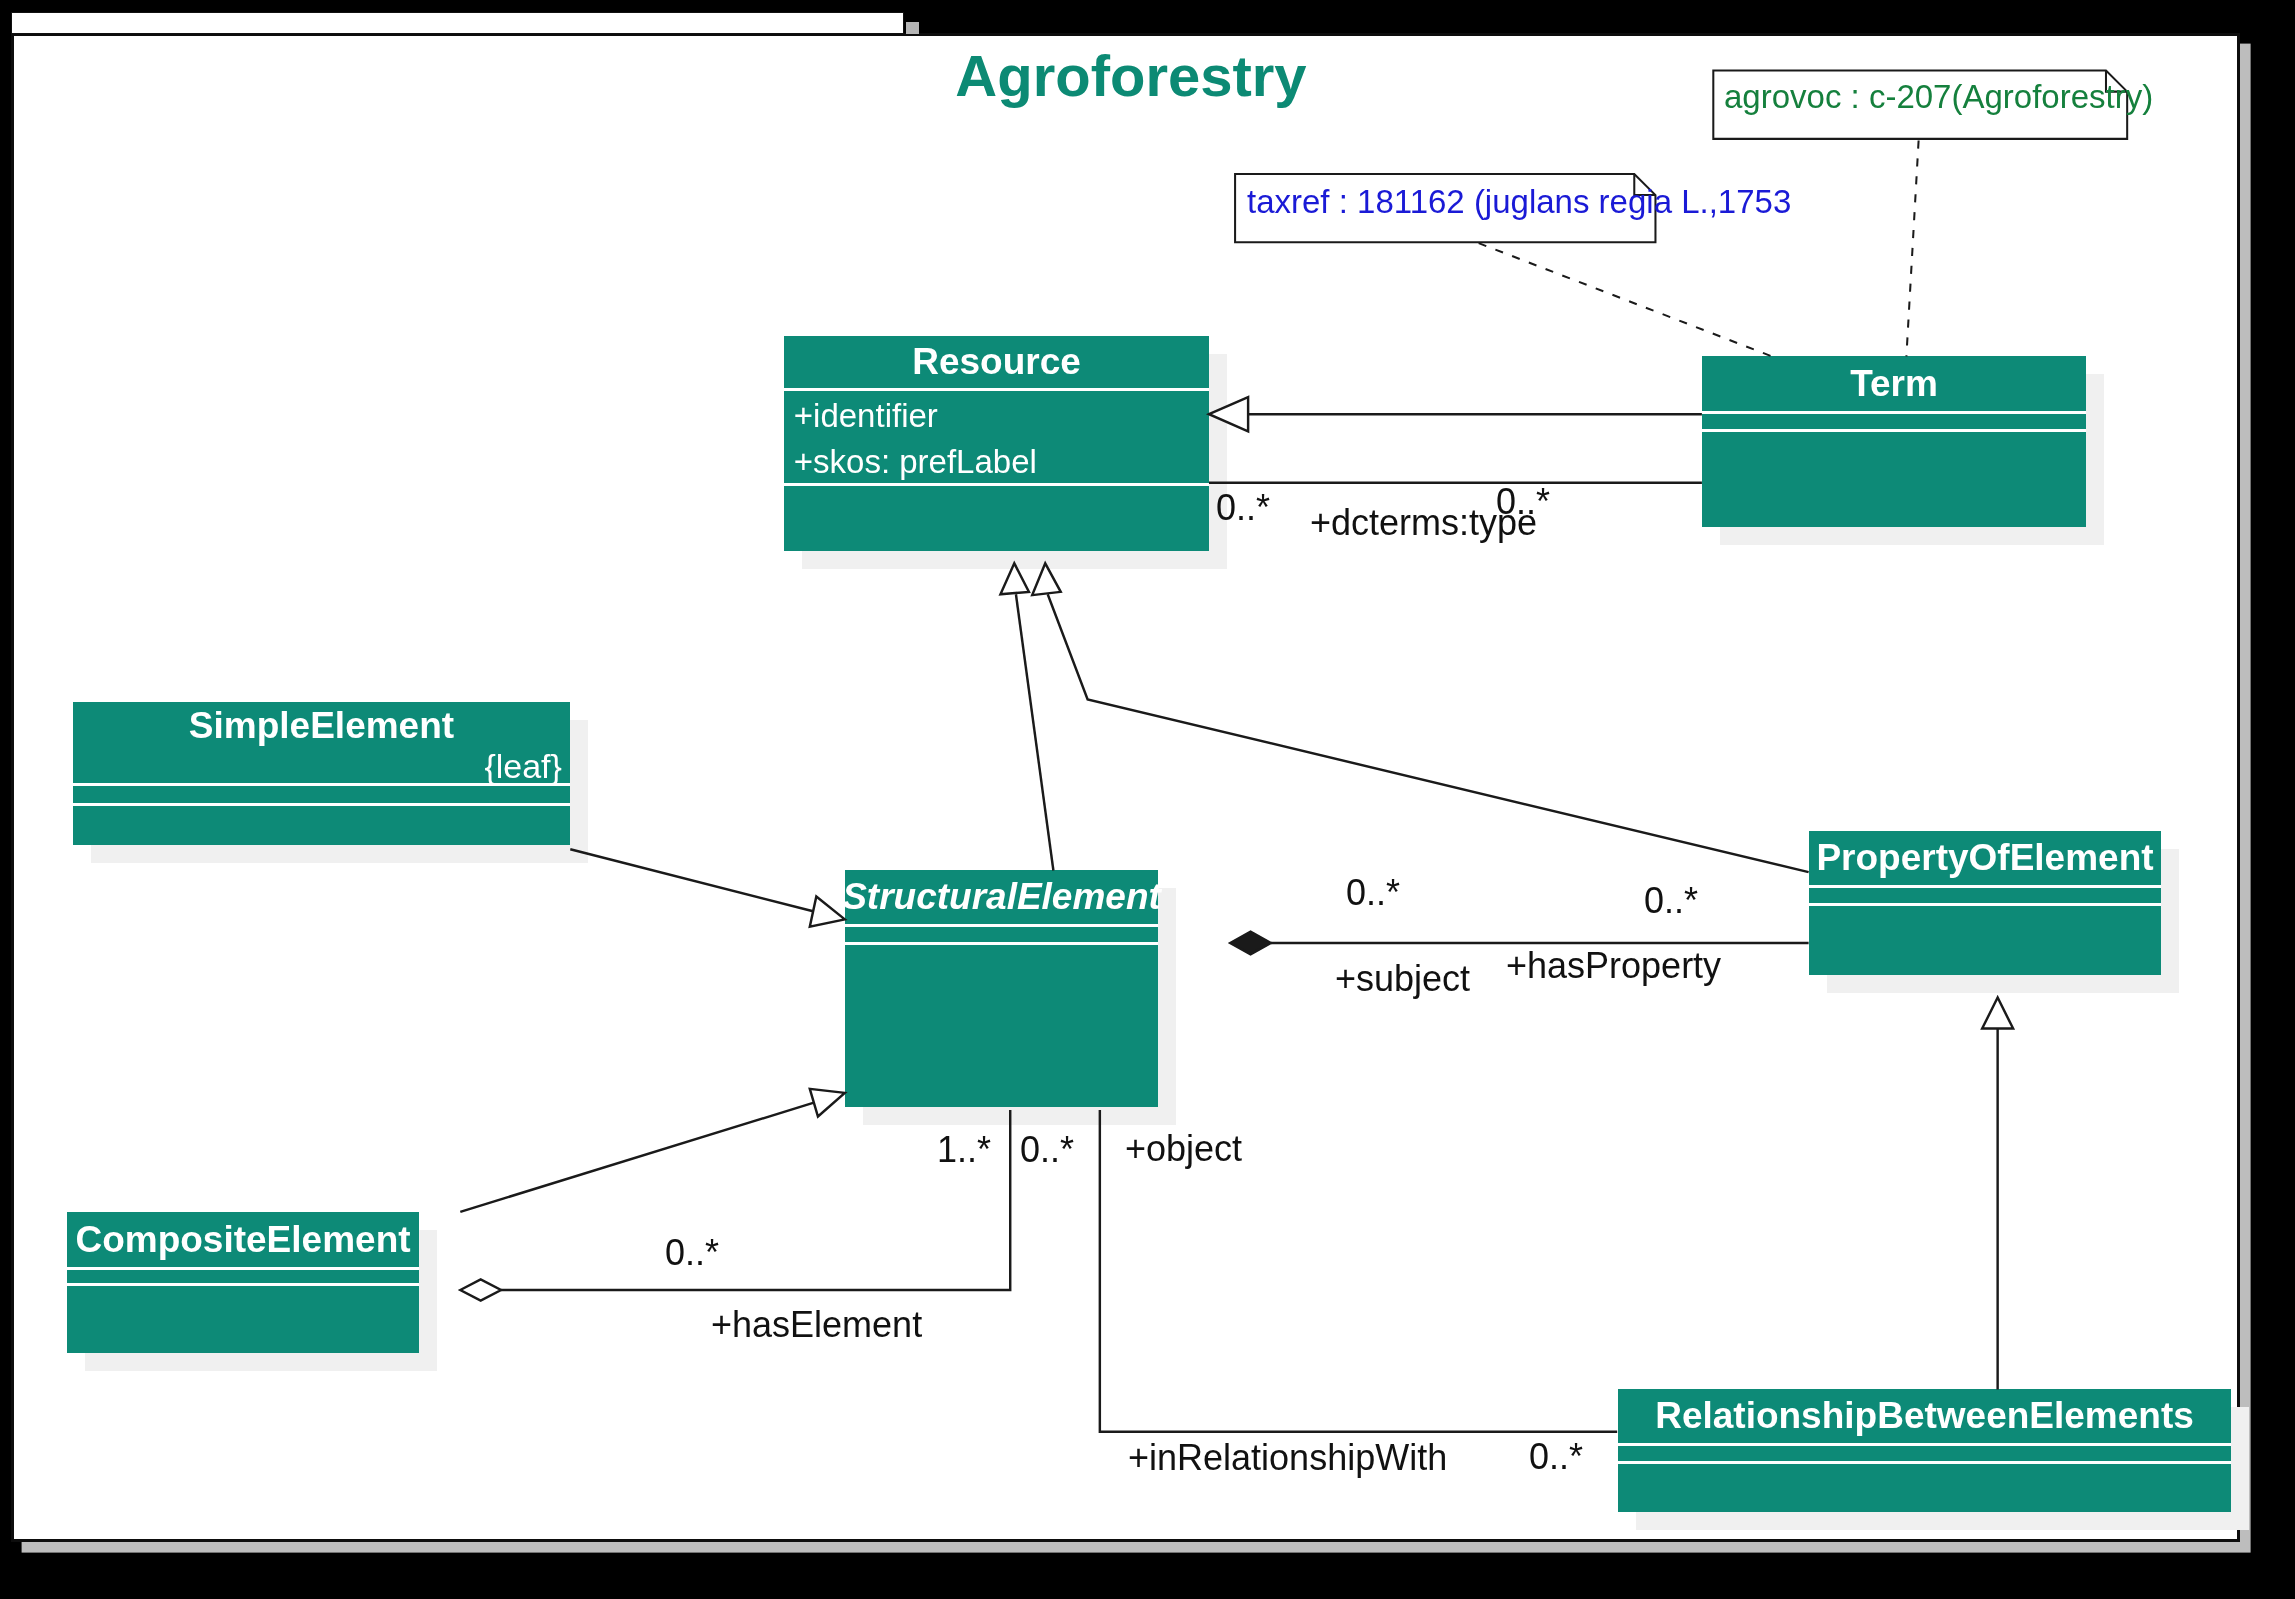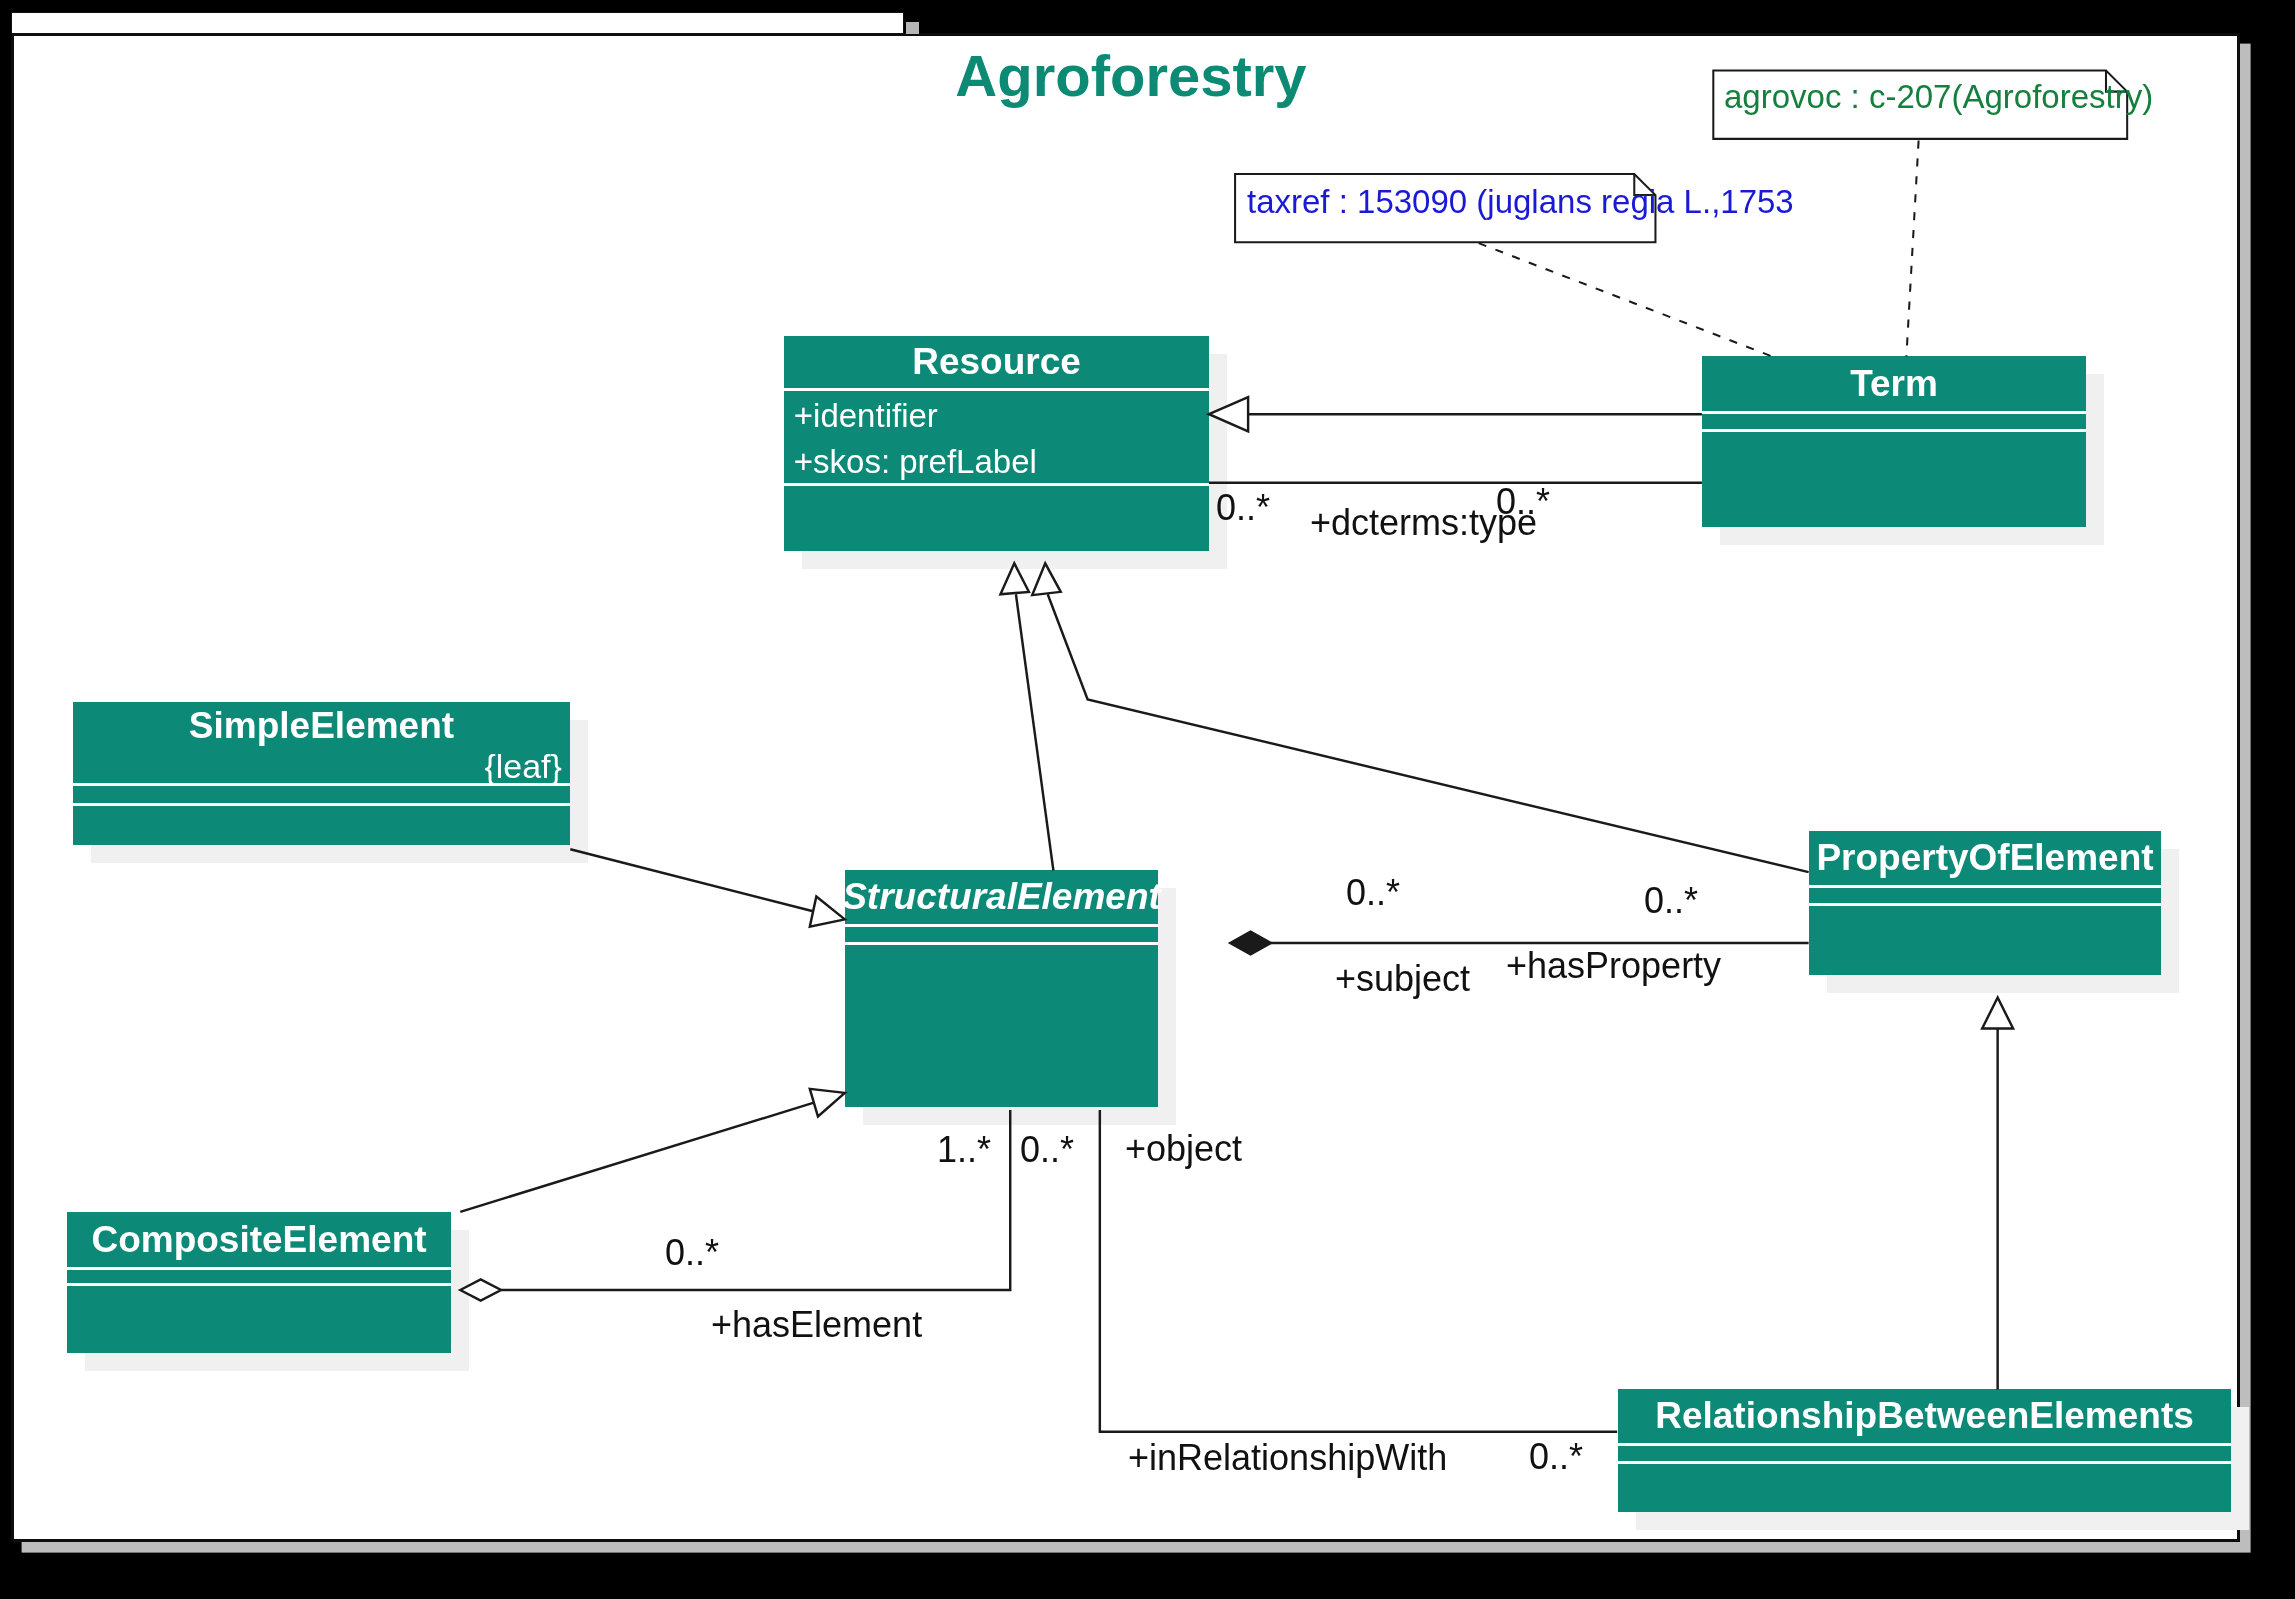--- a/index.html
+++ b/index.html
@@ -67,21 +67,21 @@
     <div class="attrs" style="height:18px;"></div>
     <div class="ops" style="height:165px;"></div>
   </div>
 
   <div class="cls" style="left:1809px;top:831px;width:352px;">
     <div class="hd" style="height:54px;">PropertyOfElement</div>
     <div class="attrs" style="height:18px;"></div>
     <div class="ops" style="height:72px;"></div>
   </div>
 
-  <div class="cls" style="left:67px;top:1212px;width:384px;">
+  <div class="cls" style="left:67px;top:1212px;width:352px;">
     <div class="hd" style="height:55px;">CompositeElement</div>
     <div class="attrs" style="height:16.3px;"></div>
     <div class="ops" style="height:70px;"></div>
   </div>
 
   <div class="cls" style="left:1618px;top:1389px;width:613px;">
     <div class="hd" style="height:54px;">RelationshipBetweenElements</div>
     <div class="attrs" style="height:18px;"></div>
     <div class="ops" style="height:51px;"></div>
   </div>
@@ -129,21 +129,21 @@
 
     <g stroke="#1a1a1a" stroke-width="2.5" fill="#ffffff">
       <polygon points="2103,86 2585,86 2611,112 2611,170 2103,170"></polygon>
       <path d="M2585 86 L2585 112 L2611 112" fill="none"></path>
       <polygon points="1516,213 2006,213 2032,239 2032,297 1516,297"></polygon>
       <path d="M2006 213 L2006 239 L2032 239" fill="none"></path>
     </g>
   </svg>
 
   <div class="note-text note-green" style="left:1724px;top:78px;">agrovoc : c-207(Agroforestry)</div>
-  <div class="note-text note-blue" style="left:1247px;top:183px;">taxref : 153090 (juglans regia L.,1753</div>
+  <div class="note-text note-blue" style="left:1247px;top:183px;">taxref : 181162 (juglans regia L.,1753</div>
 
   <span class="lbl" style="left:1216px;top:487px;">0..*</span>
   <span class="lbl" style="left:1310px;top:502px;">+dcterms:type</span>
   <span class="lbl" style="left:1496px;top:481px;">0..*</span>
 
   <span class="lbl" style="left:1346px;top:872px;">0..*</span>
   <span class="lbl" style="left:1644px;top:880px;">0..*</span>
   <span class="lbl" style="left:1335px;top:958px;">+subject</span>
   <span class="lbl" style="left:1506px;top:945px;">+hasProperty</span>
 

